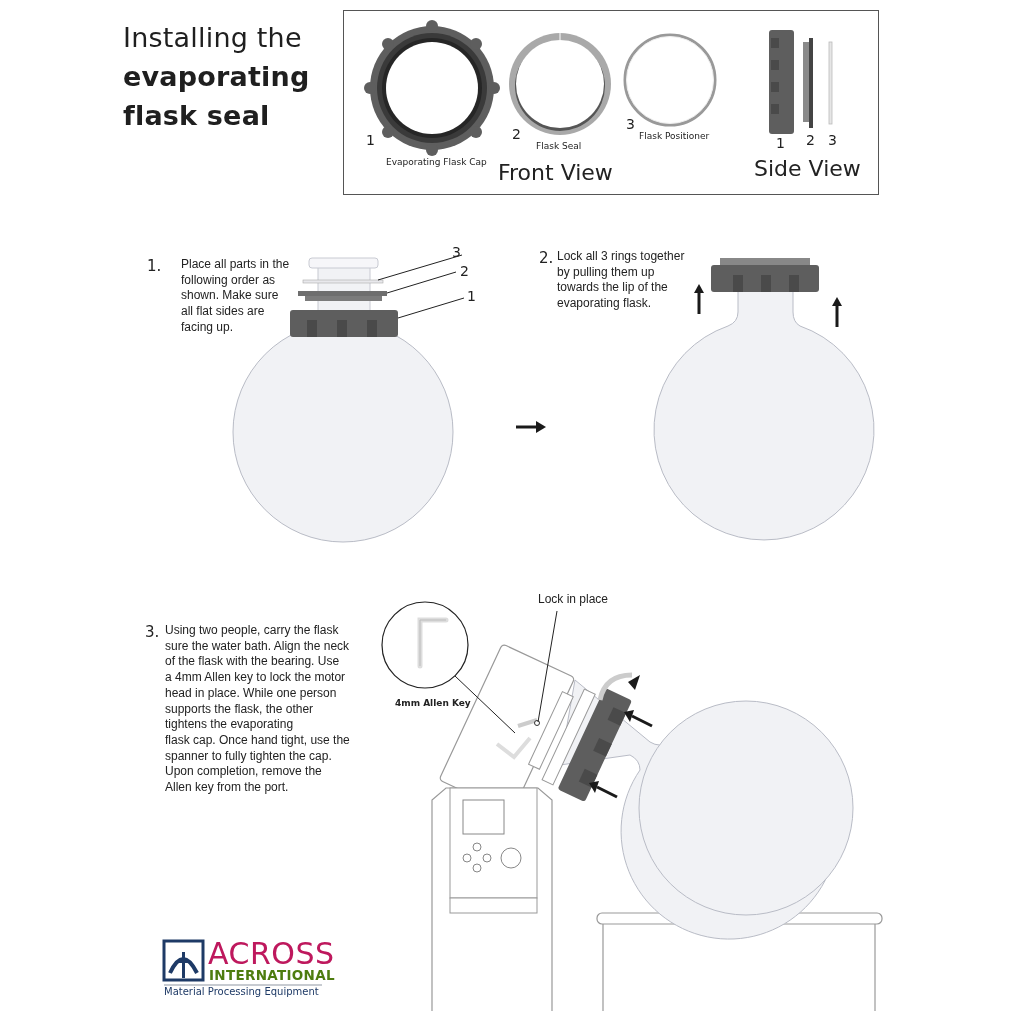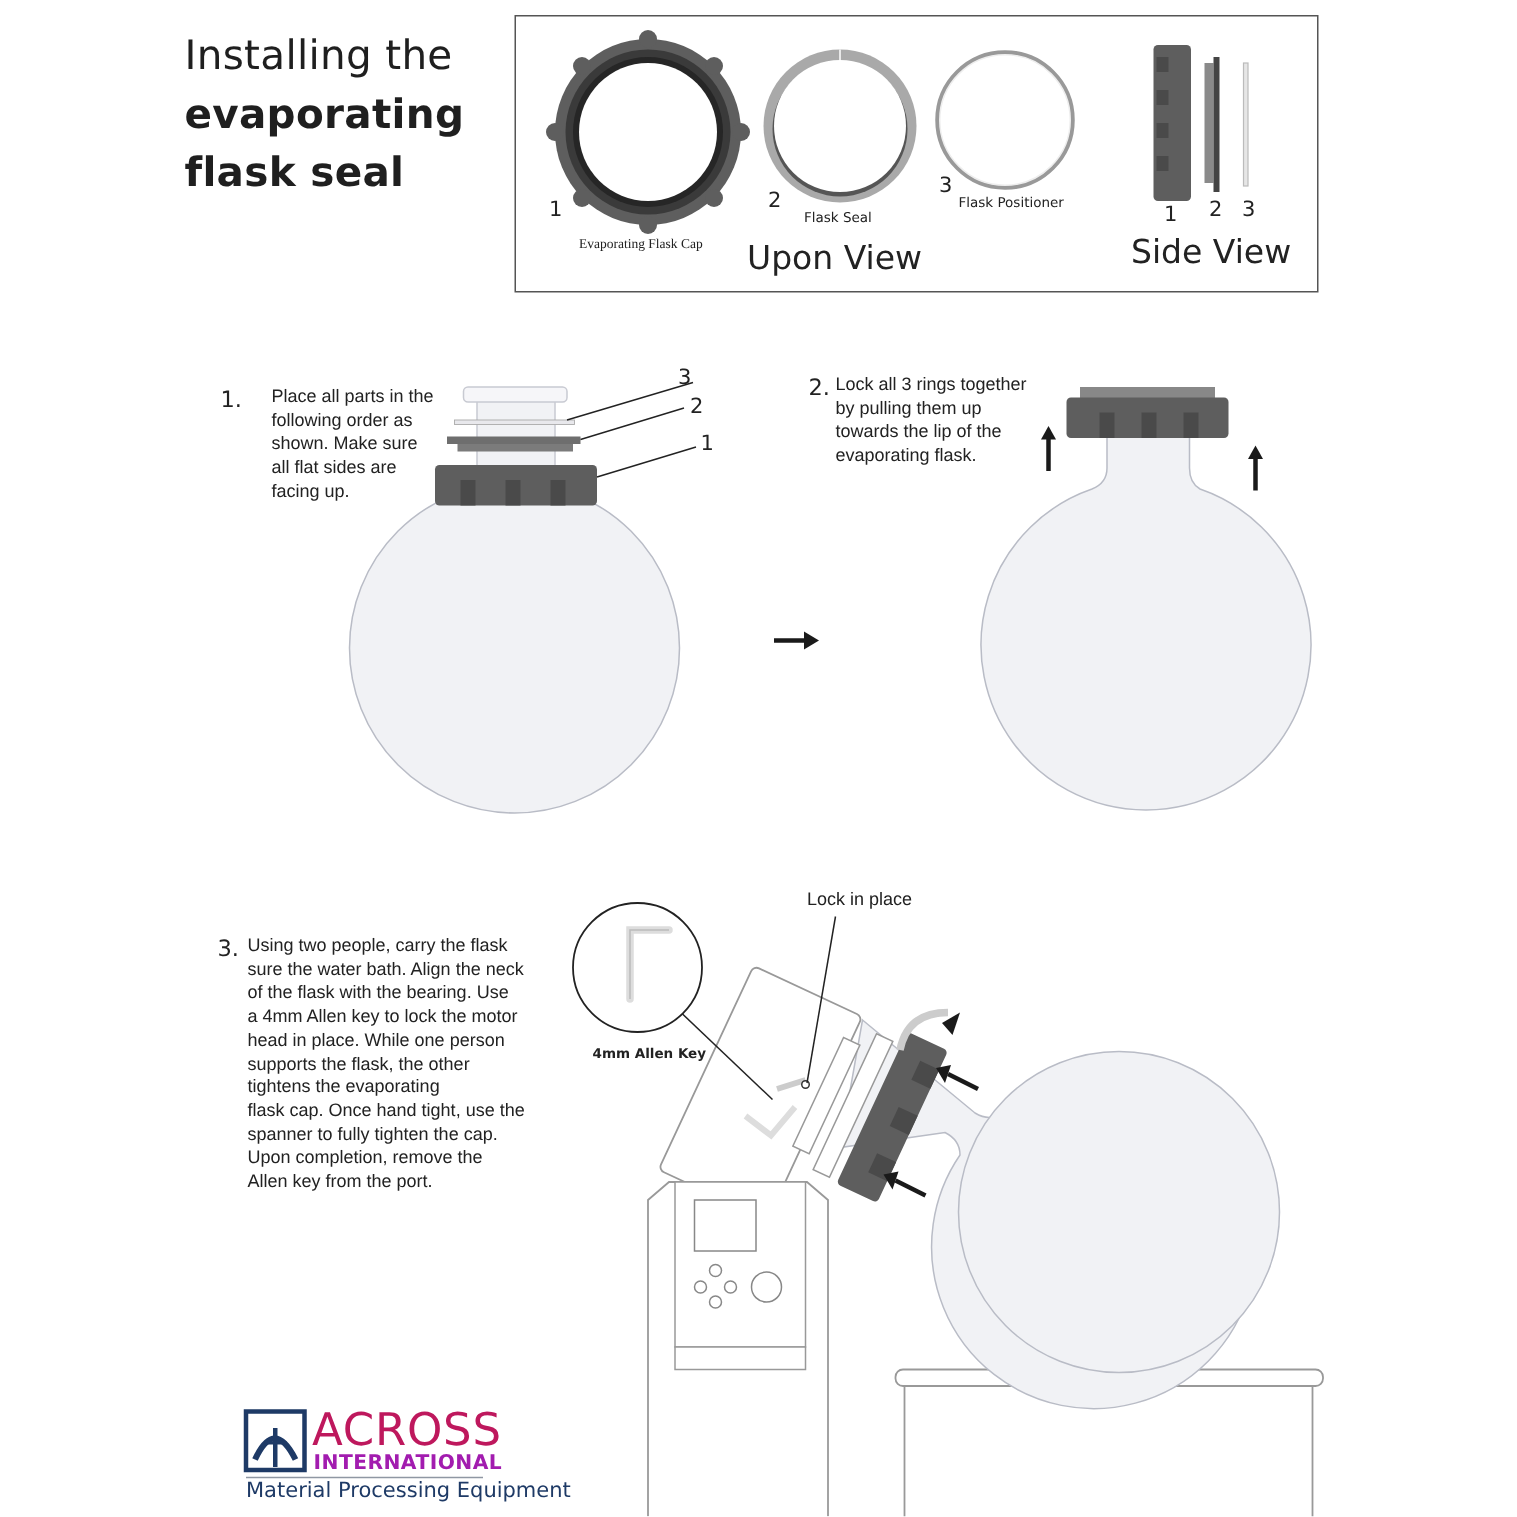--- a/index.html
+++ b/index.html
@@ -10,22 +10,22 @@
   .title .light { font-weight:normal; font-family:"DejaVu Sans", sans-serif; }
   .title .bold { font-weight:bold; display:block; }
   .parts-box { left:343px; top:10px; width:536px; height:185px; border:1.5px solid #555; box-sizing:border-box; }
   .small { font-size:9px; color:#222; }
   .num { font-size:14px; color:#222; }
   .view-label { font-size:22px; color:#222; }
   .step-num { font-size:15px; color:#222; }
   .step-text { font-size:12px; line-height:15.7px; color:#222; font-family:"Liberation Sans", sans-serif; }
   svg { position:absolute; left:0; top:0; }
   .logo-across { font-size:30px; color:#be185d; letter-spacing:0.5px; font-family:"DejaVu Sans", sans-serif; }
-  .logo-intl { font-size:13.5px; color:#a21caf; font-weight:bold; letter-spacing:0.3px; }
-  .logo-tag { font-size:14px; color:#1e3a66; }
+  .logo-intl { font-size:13.5px; color:#4d7c0f; font-weight:bold; letter-spacing:0.3px; }
+  .logo-tag { font-size:10px; color:#1e3a66; }
 </style>
 </head>
 <body>
 
 <div class="abs title">
   <span class="light">Installing the</span>
   <span class="bold">evaporating</span>
   <span class="bold">flask seal</span>
 </div>
 
@@ -162,26 +162,26 @@
   <g>
     <rect x="164" y="941" width="39" height="39" fill="none" stroke="#1e3a66" stroke-width="3"></rect>
     <path d="M170 973 Q183 945 197 973" fill="none" stroke="#1e3a66" stroke-width="4"></path>
     <line x1="183.5" y1="952" x2="183.5" y2="978" stroke="#1e3a66" stroke-width="3"></line>
     <line x1="176" y1="962" x2="191" y2="962" stroke="#1e3a66" stroke-width="2"></line>
     <line x1="164" y1="985" x2="322" y2="985" stroke="#8f97a3" stroke-width="1"></line>
   </g>
 </svg>
 
 <div class="abs num" style="left:366px;top:132px;">1</div>
-<div class="abs small" style="left:386px;top:157px;font-family:Liberation Serif, serif;">Evaporating Flask Cap</div>
+<div class="abs small" style="left:386px;top:157px;">Evaporating Flask Cap</div>
 <div class="abs num" style="left:512px;top:126px;">2</div>
 <div class="abs small" style="left:536px;top:141px;">Flask Seal</div>
 <div class="abs num" style="left:626px;top:116px;">3</div>
 <div class="abs small" style="left:639px;top:131px;">Flask Positioner</div>
-<div class="abs view-label" style="left:498px;top:160px;">Upon View</div>
+<div class="abs view-label" style="left:498px;top:160px;">Front View</div>
 <div class="abs num" style="left:776px;top:135px;">1</div>
 <div class="abs num" style="left:806px;top:132px;">2</div>
 <div class="abs num" style="left:828px;top:132px;">3</div>
 <div class="abs view-label" style="left:754px;top:156px;">Side View</div>
 
 <div class="abs step-num" style="left:147px;top:257px;">1.</div>
 <div class="abs step-text" style="left:165px;top:257px;margin-left:16px;">
   <div>Place all parts in the</div>
   <div>following order as</div>
   <div>shown. Make sure</div>

